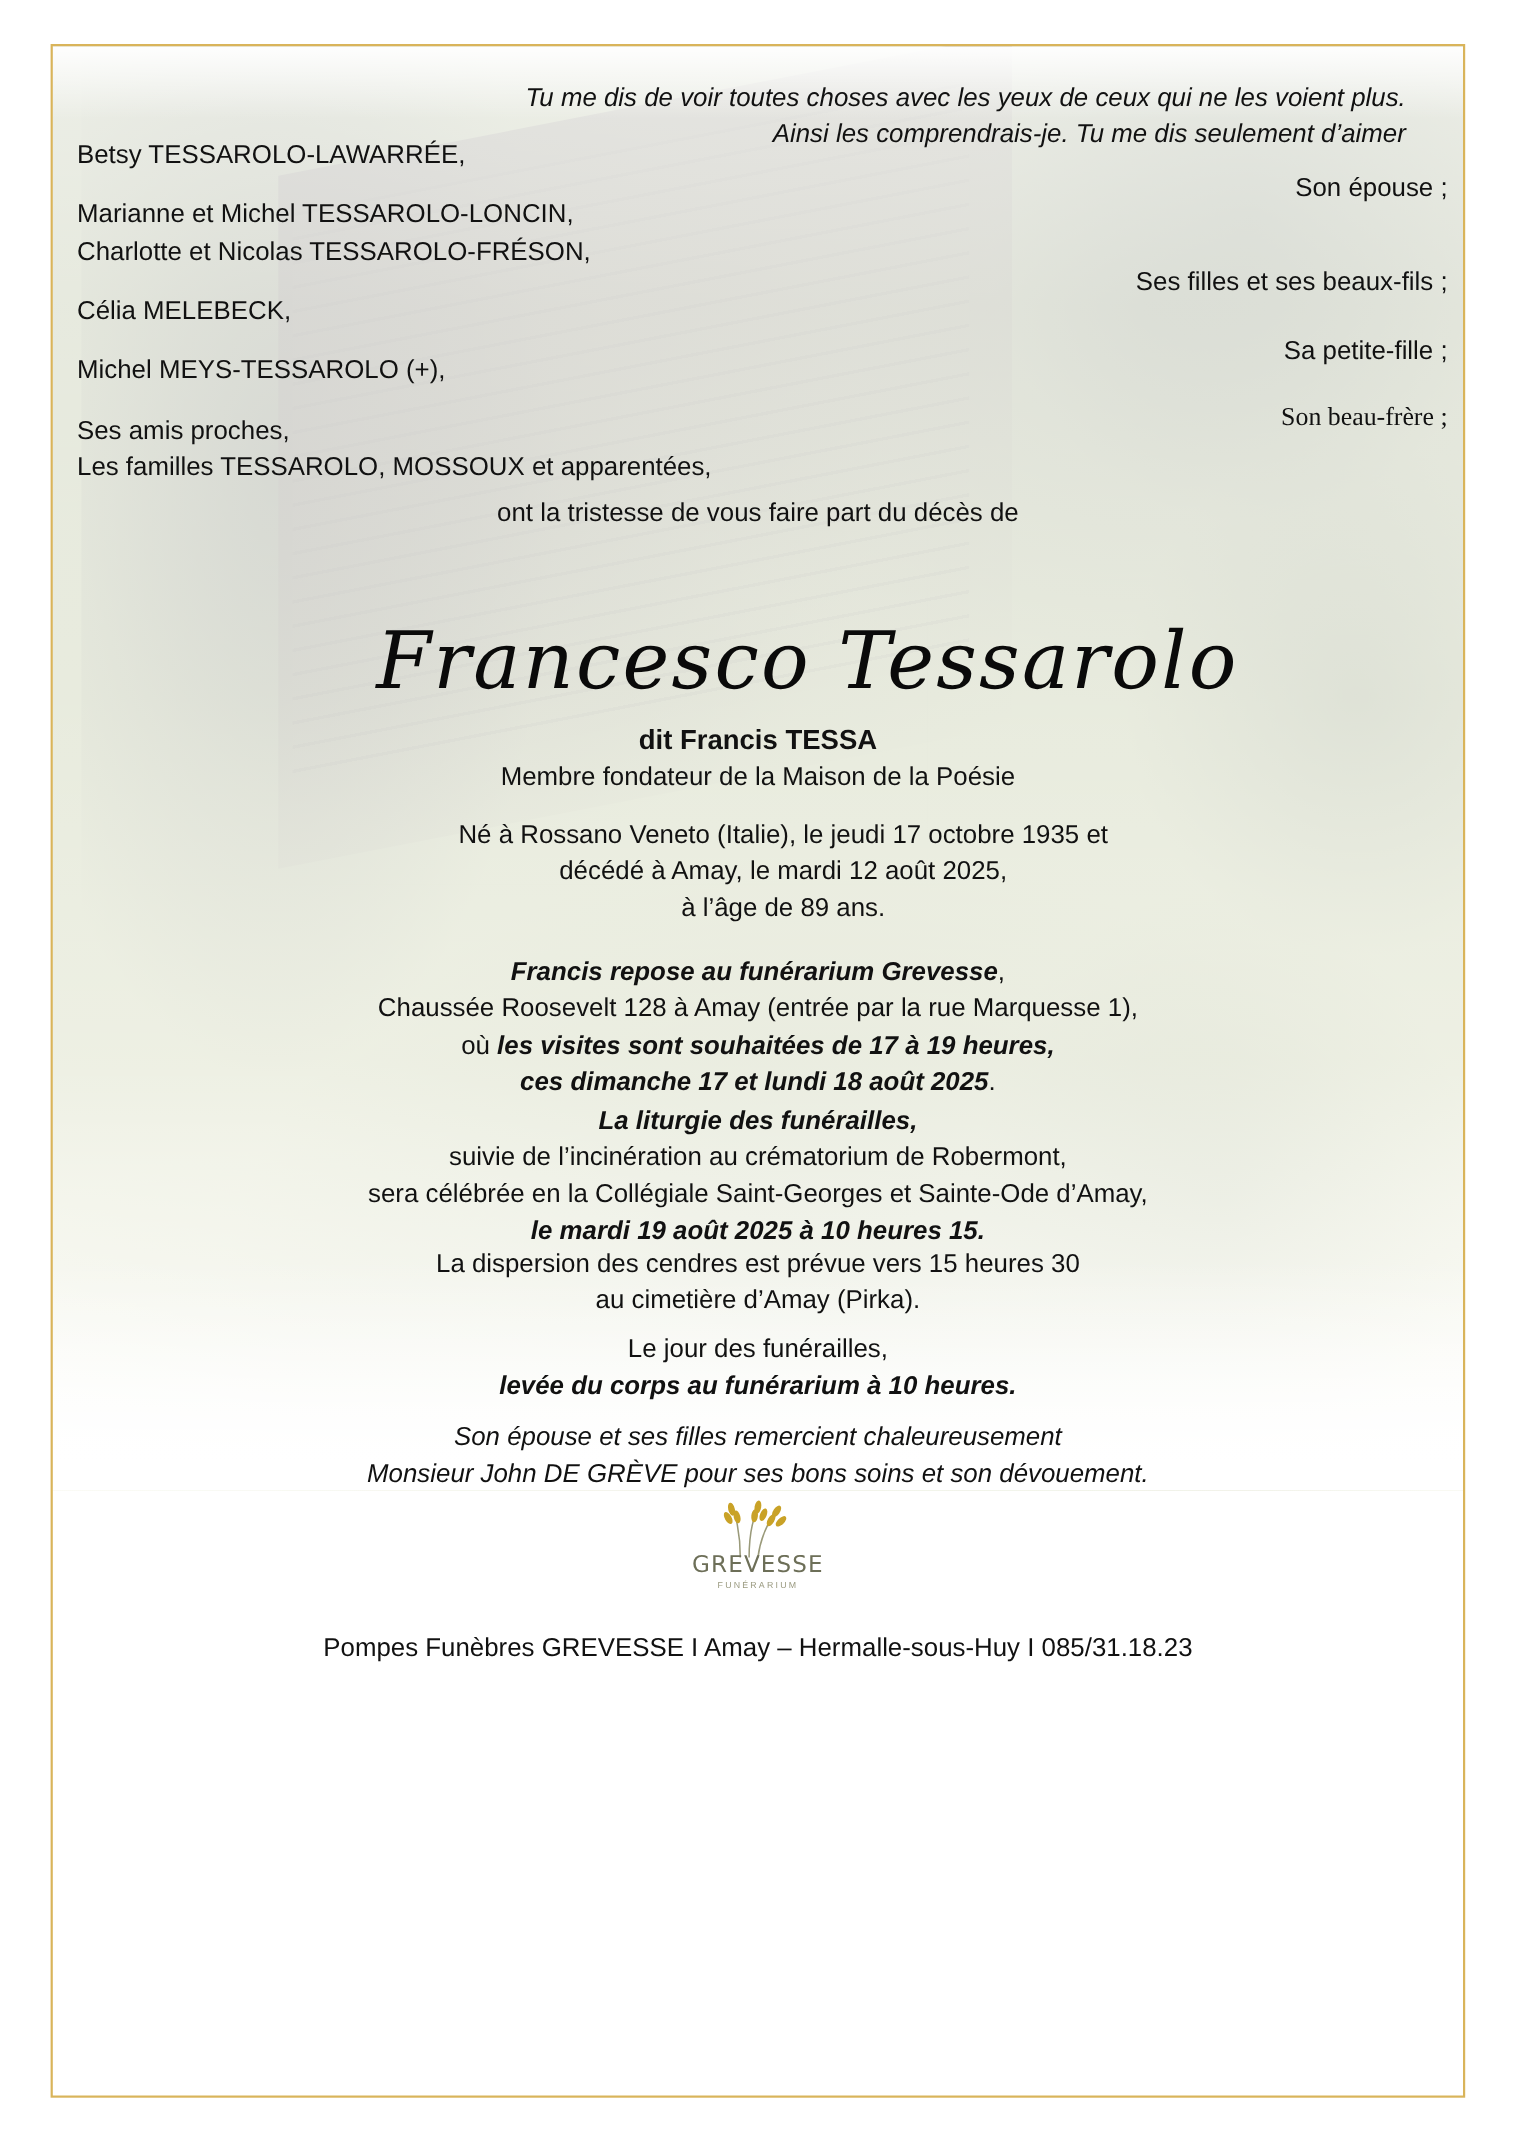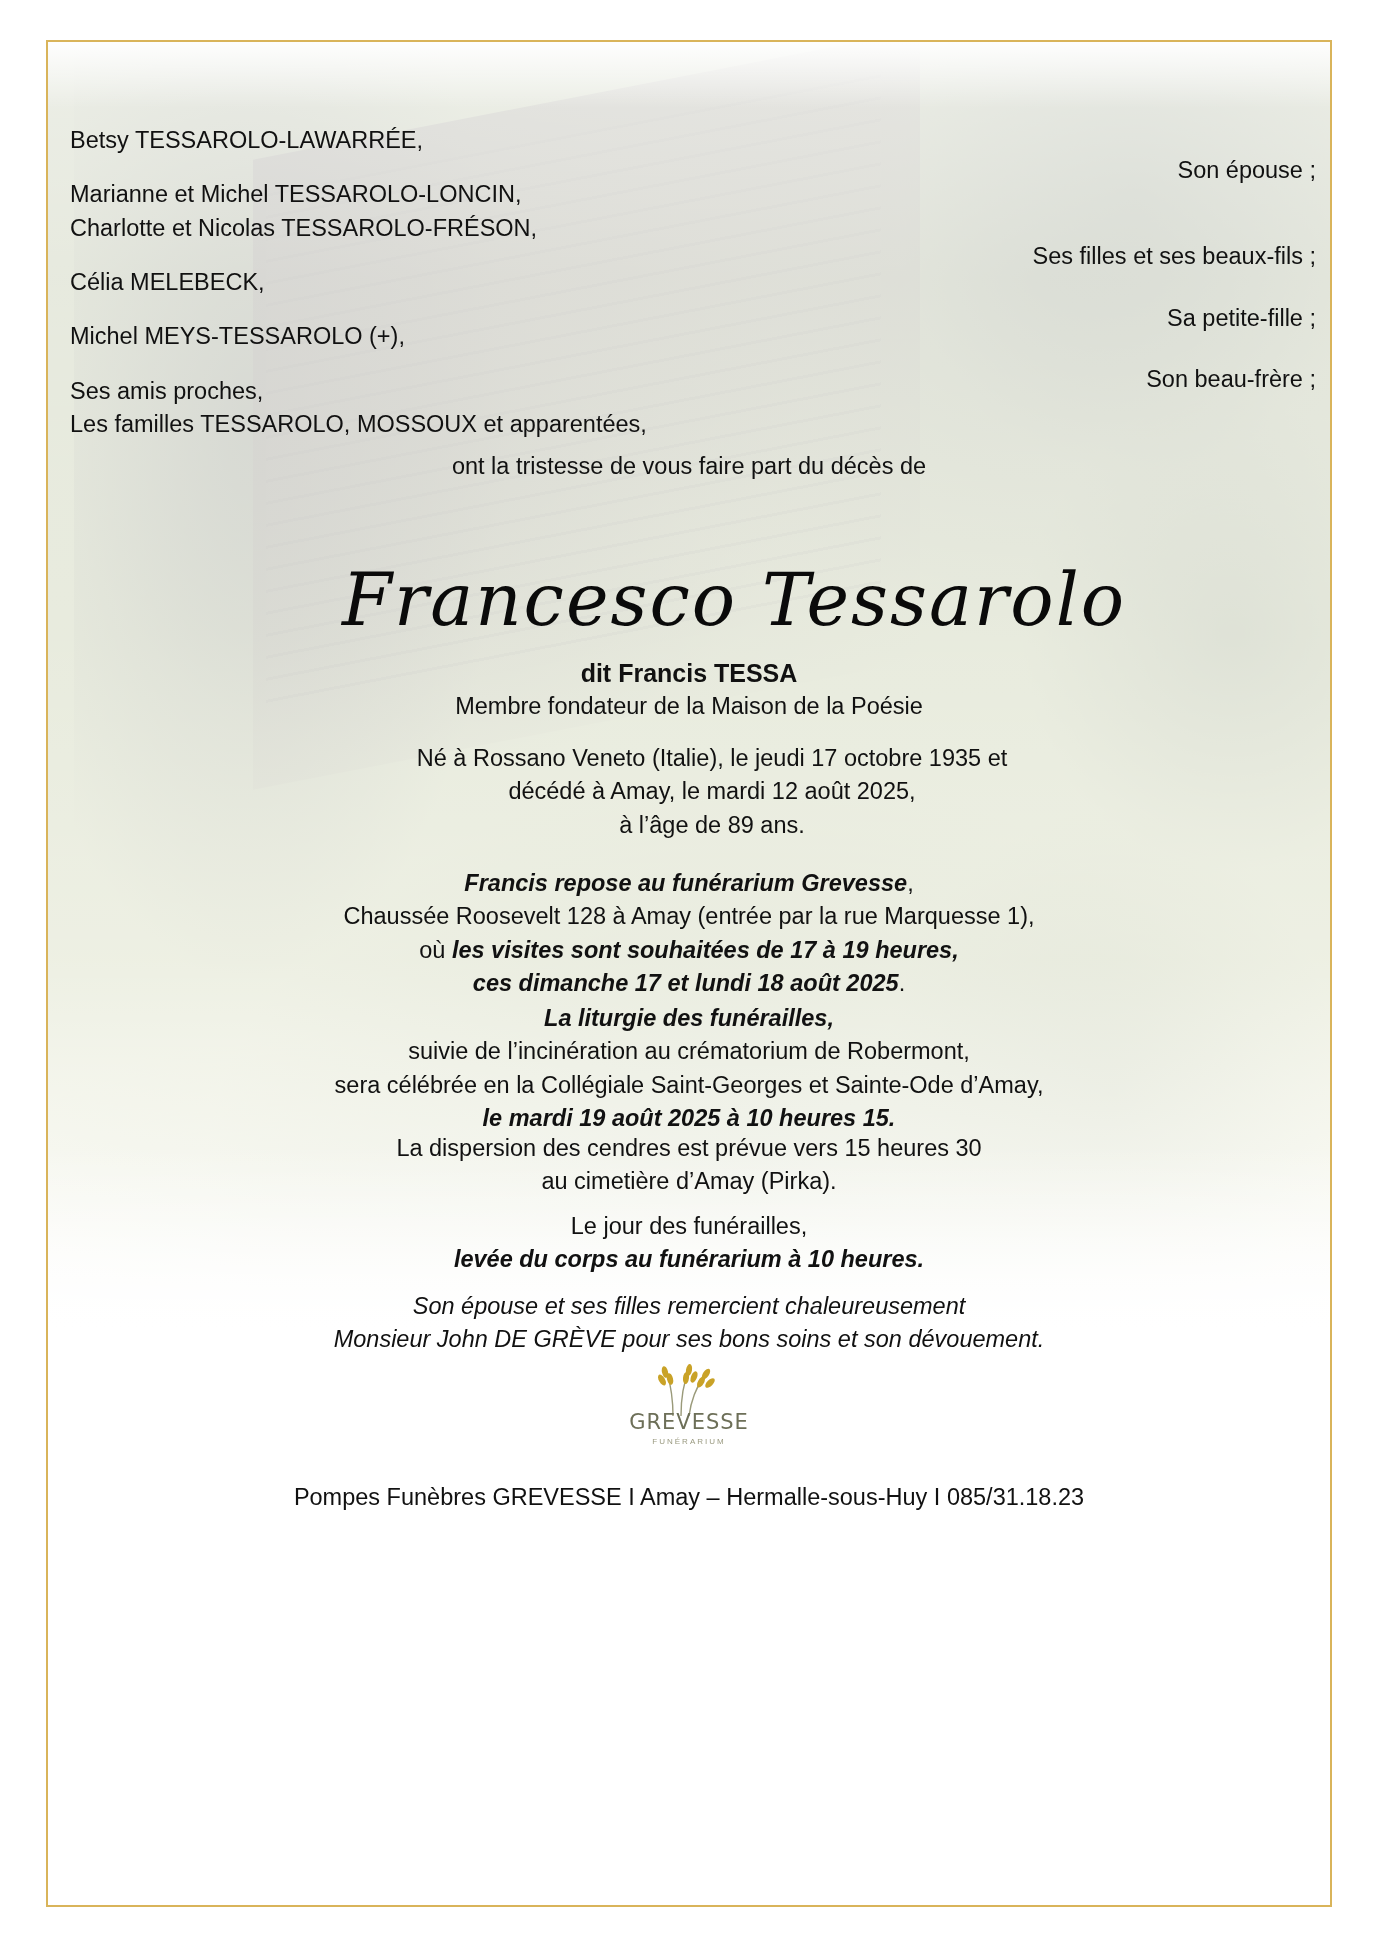--- a/index.html
+++ b/index.html
@@ -161,21 +161,21 @@
     right: 14px;
     top: 112px;
     width: 640px;
     text-align: right;
     font-size: 23.5px;
     line-height: 1.42;
     color: #111;
   }
   .relations .r { margin-bottom: 53px; }
   .relations .r.tight { margin-bottom: 28px; }
-  .relations .r:last-child { margin-bottom: 16px; }
+  .relations .r:last-child { margin-bottom: 16px; font-family: Liberation Serif, serif; }
 
   .center-block {
     position: absolute;
     left: 0;
     width: 1282px;
     text-align: center;
     font-size: 23.5px;
     line-height: 1.38;
     color: #111;
   }
@@ -283,20 +283,24 @@
     <div class="photo-grass"></div>
     <div class="photo-wash"></div>
     <div class="photo-fade-top"></div>
     <div class="photo-fade-bottom"></div>
   </div>
 
   <div class="frame"></div>
 
   <div class="content">
 
+    <div class="epigraph">
+      <div>Tu me dis de voir toutes choses avec les yeux de ceux qui ne les voient plus.</div>
+      <div>Ainsi les comprendrais-je. Tu me dis seulement d’aimer</div>
+    </div>
 
     <div class="names">
       <div>Betsy TESSAROLO-LAWARRÉE,</div>
       <div class="gap"></div>
       <div>Marianne et Michel TESSAROLO-LONCIN,</div>
       <div>Charlotte et Nicolas TESSAROLO-FRÉSON,</div>
       <div class="gap"></div>
       <div>Célia MELEBECK,</div>
       <div class="gap"></div>
       <div>Michel MEYS-TESSAROLO (+),</div>

